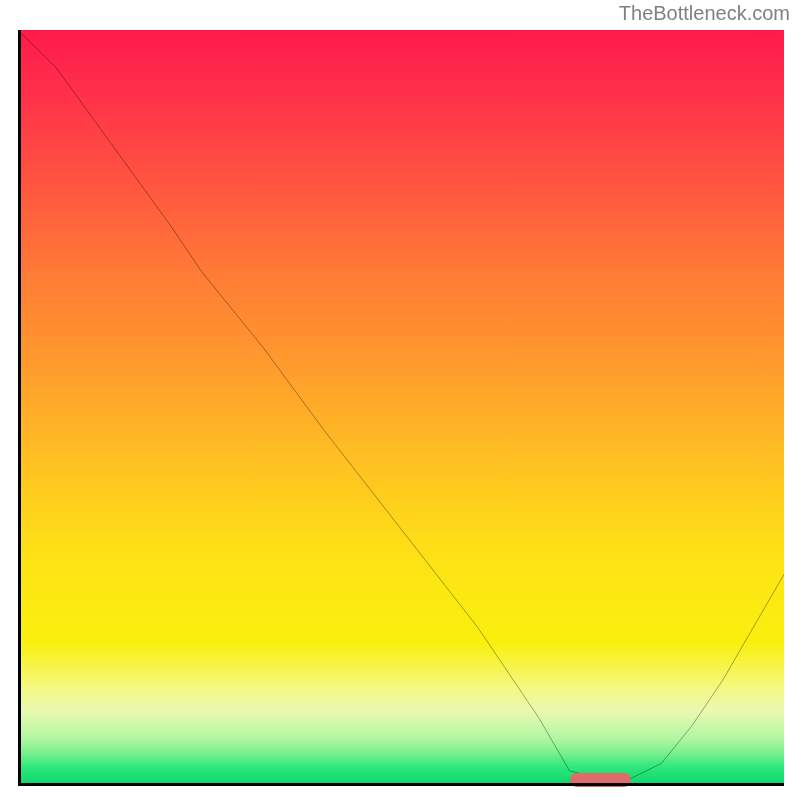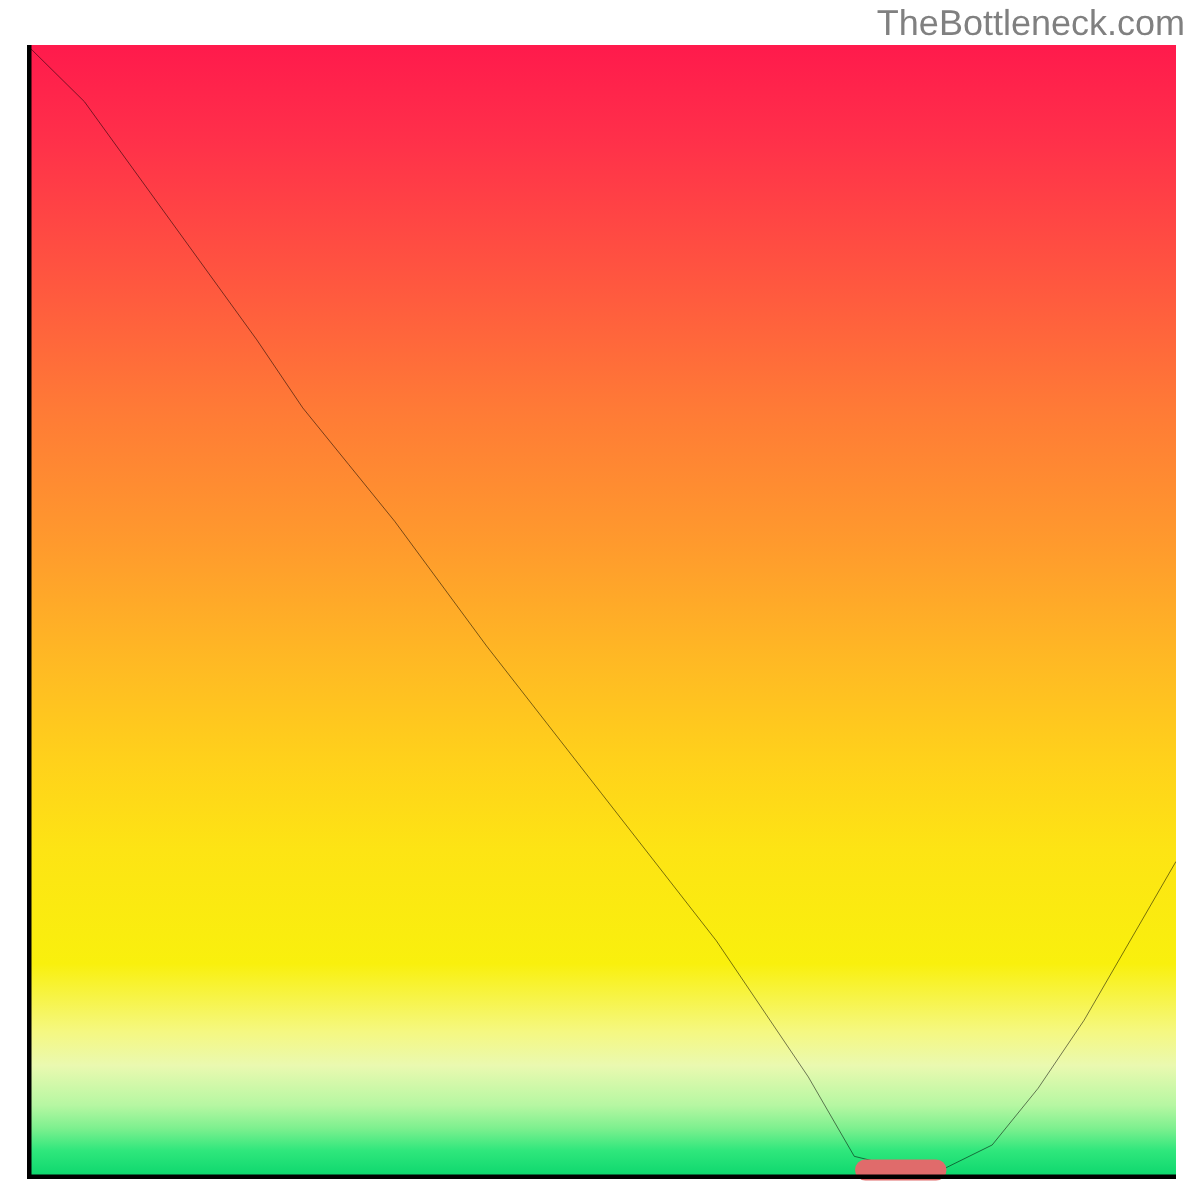--- a/index.html
+++ b/index.html
@@ -13,21 +13,21 @@
   }
   .stage {
     position: relative;
     width: 800px;
     height: 800px;
   }
   .watermark {
     position: absolute;
     top: 2px;
     right: 10px;
-    font-size: 24px;
+    font-size: 20px;
     font-weight: 500;
     color: #808080;
     letter-spacing: 0px;
     font-family: Arial, sans-serif;
   }
   .plot {
     position: absolute;
     left: 18px;
     top: 30px;
     width: 766px;

